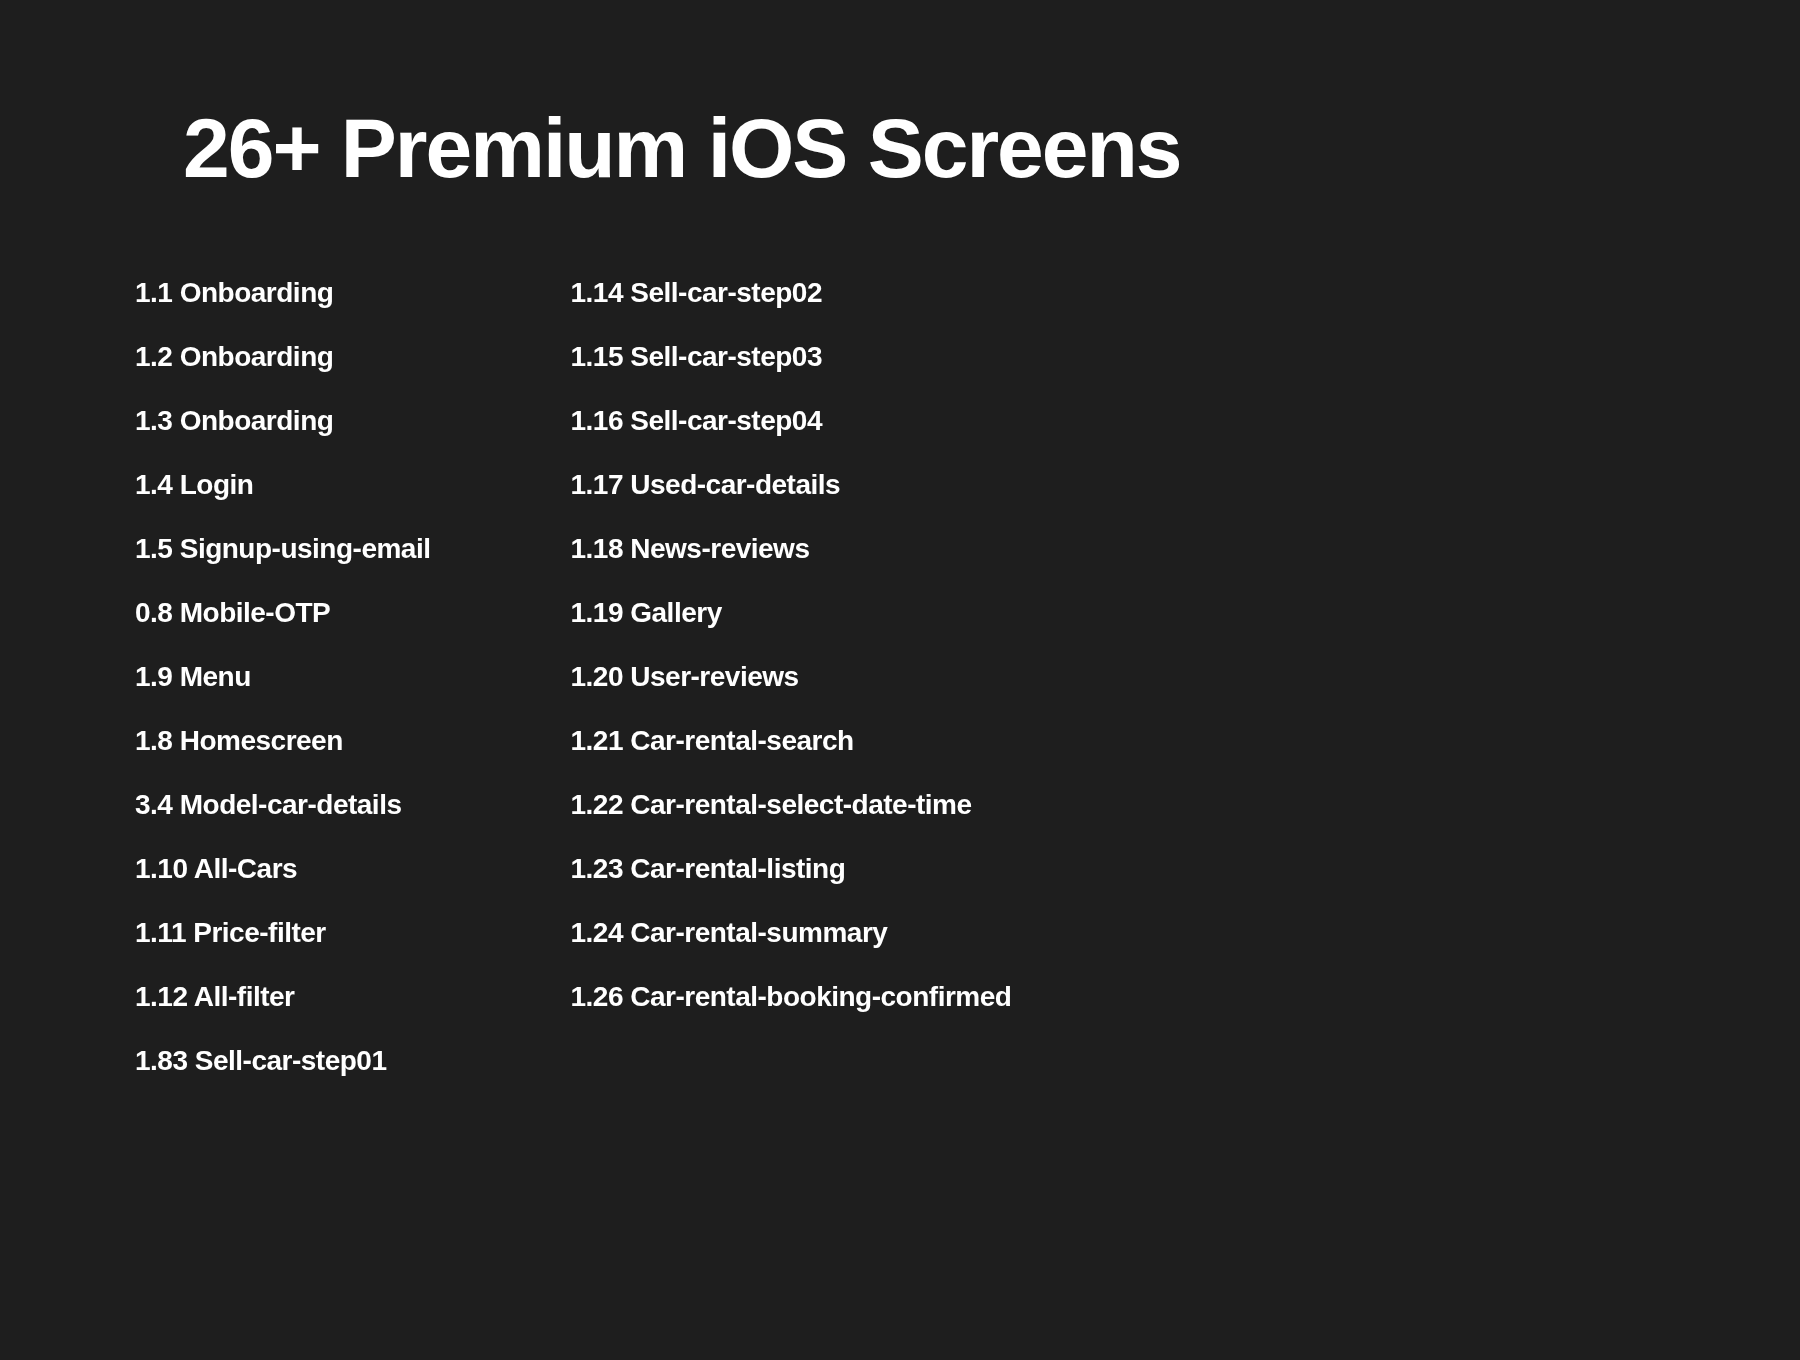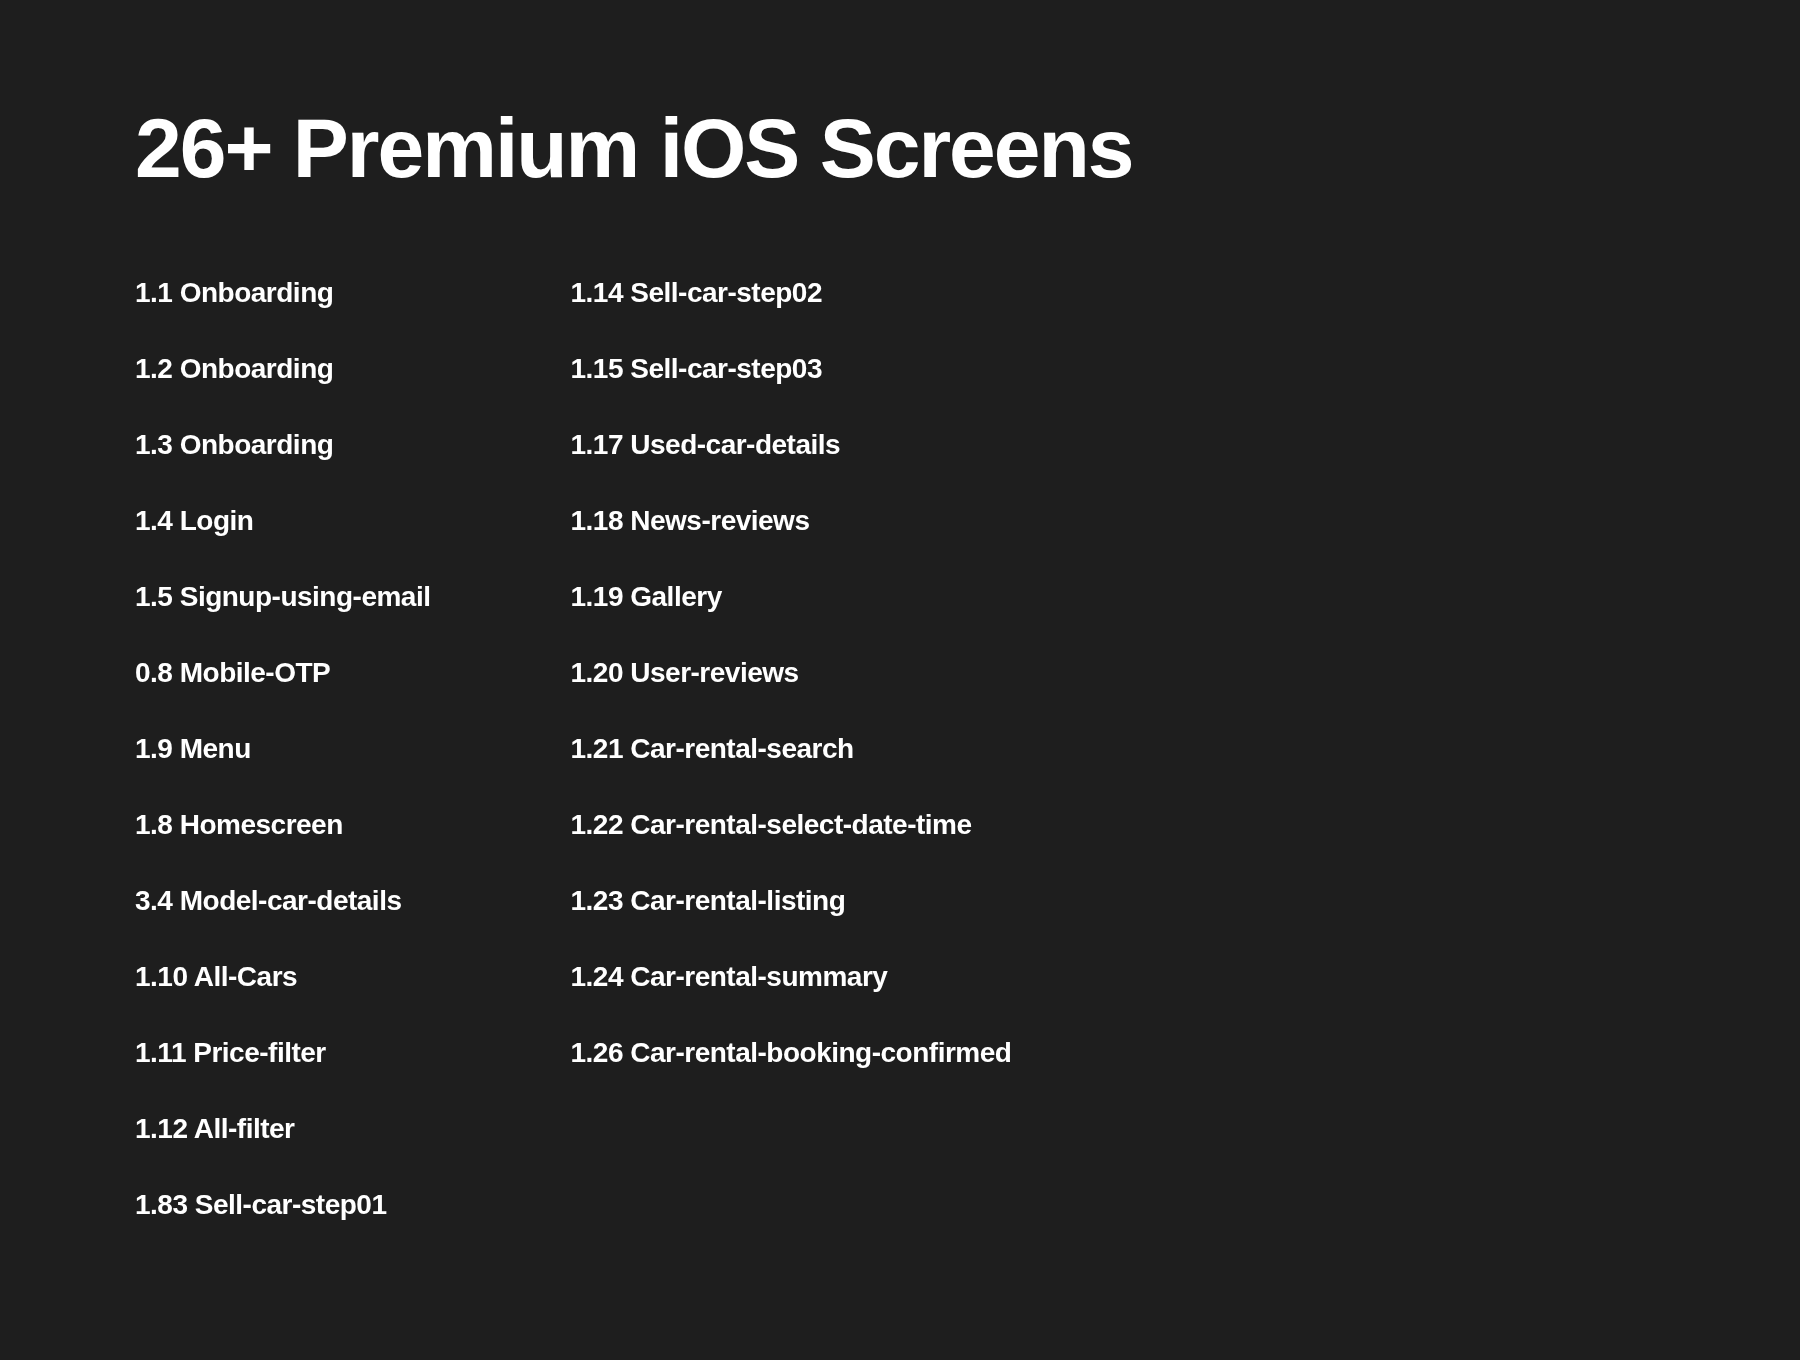--- a/index.html
+++ b/index.html
@@ -13,29 +13,30 @@
       background-color: #1e1e1e;
       font-family: -apple-system, BlinkMacSystemFont, "Helvetica Neue", Helvetica, Arial, sans-serif;
       color: #ffffff;
       padding: 100px 135px;
     }
     .heading {
       font-size: 84px;
       font-weight: 700;
       letter-spacing: -2px;
       margin-bottom: 80px;
+      margin-left: 48px;
     }
     .columns {
       display: flex;
       gap: 140px;
     }
     .column {
       display: flex;
       flex-direction: column;
-      gap: 44px;
+      gap: 32px;
     }
     .list-item {
       font-size: 28px;
       font-weight: 700;
       letter-spacing: -0.5px;
       white-space: nowrap;
     }
   </style>
 </head>
 <body>
@@ -54,20 +55,21 @@
     <div class="list-item">1.8 Homescreen</div>
     <div class="list-item">3.4 Model-car-details</div>
     <div class="list-item">1.10 All-Cars</div>
     <div class="list-item">1.11 Price-filter</div>
     <div class="list-item">1.12 All-filter</div>
     <div class="list-item">1.83 Sell-car-step01</div>
   </div>
   <div class="column">
     <div class="list-item">1.14 Sell-car-step02</div>
     <div class="list-item">1.15 Sell-car-step03</div>
+    <div class="list-item">1.16 Sell-car-step04</div>
     <div class="list-item">1.17 Used-car-details</div>
     <div class="list-item">1.18 News-reviews</div>
     <div class="list-item">1.19 Gallery</div>
     <div class="list-item">1.20 User-reviews</div>
     <div class="list-item">1.21 Car-rental-search</div>
     <div class="list-item">1.22 Car-rental-select-date-time</div>
     <div class="list-item">1.23 Car-rental-listing</div>
     <div class="list-item">1.24 Car-rental-summary</div>
     <div class="list-item">1.26 Car-rental-booking-confirmed</div>
   </div>

